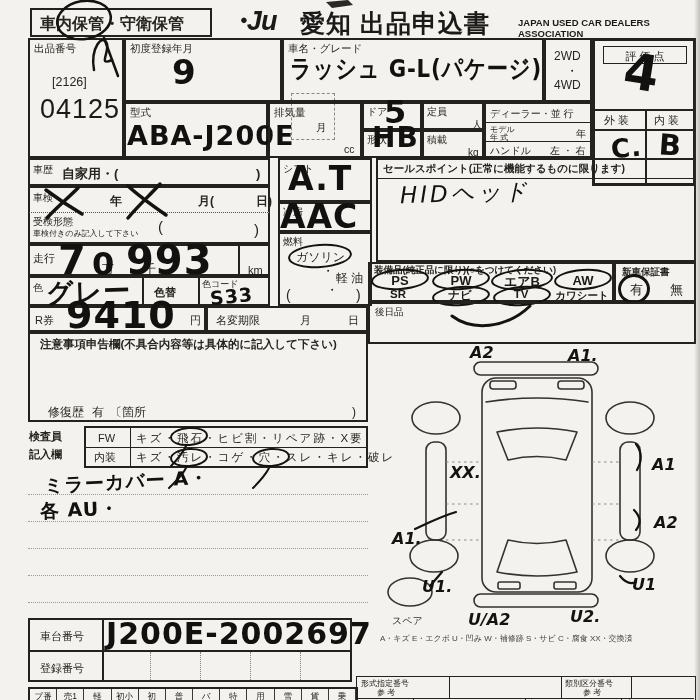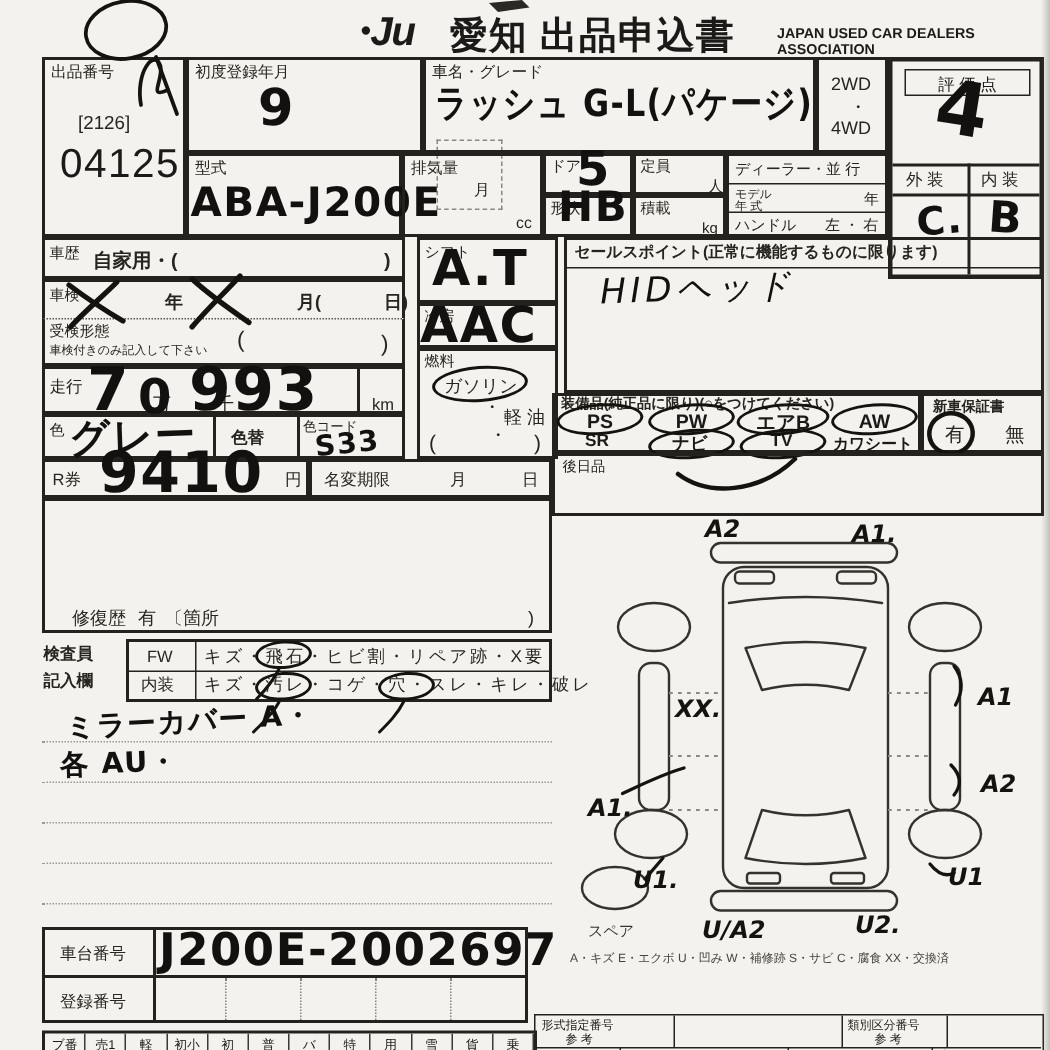--- a/index.html
+++ b/index.html
@@ -23,20 +23,23 @@
   .cell-strip>div{flex:1;border-right:1px solid #3a3935;font-size:8.5px;padding-top:2px;text-align:center;white-space:nowrap;overflow:hidden;}
   .tiny{font-size:8px;line-height:1.15;}
   .edge{position:absolute;right:0;top:0;width:6px;height:700px;background:linear-gradient(to right,rgba(0,0,0,0),rgba(110,110,104,.38));}
   svg text{font-family:"DejaVu Sans",sans-serif;}
 </style>
 </head>
 <body>
 
 <div class="sheet">
 
+  <div class="box" style="left:30px;top:8px;width:182px;height:29px;">
+    <div class="lbl bold" style="left:8px;top:5px;font-size:16px;">車内保管・守衛保管</div>
+  </div>
   <div class="abs" style="left:240px;top:6px;font-weight:900;font-style:italic;font-size:27px;letter-spacing:-1px;"><span style="font-size:13px;vertical-align:6px;">●</span><span>Ju</span></div>
   <div class="abs bold" style="left:300px;top:7px;font-size:25px;letter-spacing:1px;">愛知 出品申込書</div>
   <div class="abs bold" style="left:518px;top:17px;font-size:9.5px;letter-spacing:0px;">JAPAN USED CAR DEALERS ASSOCIATION</div>
 
   <div class="box" style="left:28px;top:38px;width:96px;height:120px;">
     <div class="lbl" style="left:4px;top:3px;">出品番号</div>
     <div class="lbl" style="left:22px;top:36px;font-size:12.5px;">[2126]</div>
     <div class="abs" style="left:10px;top:54px;font-size:27px;letter-spacing:1px;">04125</div>
   </div>
 
@@ -151,20 +154,21 @@
     <div class="lbl" style="left:160px;top:6px;font-size:11px;">円</div>
   </div>
   <div class="hw" style="left:66px;top:296px;font-size:38px;">9410</div>
   <div class="box" style="left:206px;top:306px;width:162px;height:26px;">
     <div class="lbl" style="left:8px;top:6px;font-size:11px;">名変期限</div>
     <div class="lbl" style="left:92px;top:6px;font-size:11px;">月</div>
     <div class="lbl" style="left:140px;top:6px;font-size:11px;">日</div>
   </div>
 
   <div class="box" style="left:28px;top:332px;width:340px;height:90px;">
+    <div class="lbl bold" style="left:10px;top:4px;font-size:11.5px;">注意事項申告欄(不具合内容等は具体的に記入して下さい)</div>
     <div class="lbl" style="left:18px;top:72px;font-size:12px;">修復歴</div>
     <div class="lbl" style="left:62px;top:72px;font-size:12px;">有</div>
     <div class="lbl" style="left:80px;top:72px;font-size:12px;">〔箇所</div>
     <div class="lbl" style="left:322px;top:72px;font-size:12px;">)</div>
   </div>
 
   <div class="lbl bold" style="left:29px;top:430px;font-size:11px;">検査員</div>
   <div class="lbl bold" style="left:29px;top:448px;font-size:11px;">記入欄</div>
   <div class="box" style="left:84px;top:426px;width:284px;height:42px;">
     <div class="hline" style="left:0;top:19px;width:280px;border-top-width:1.5px;"></div>

